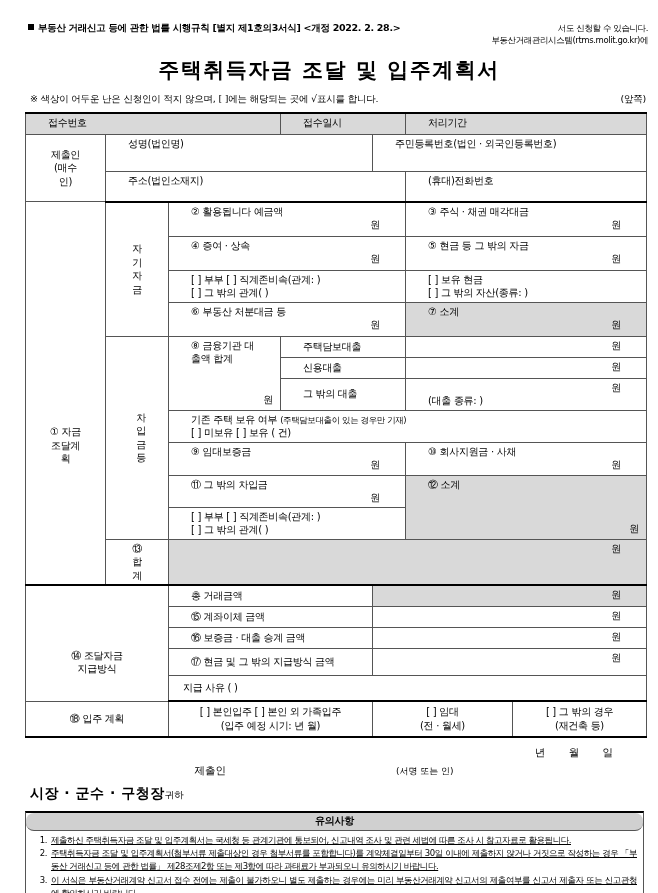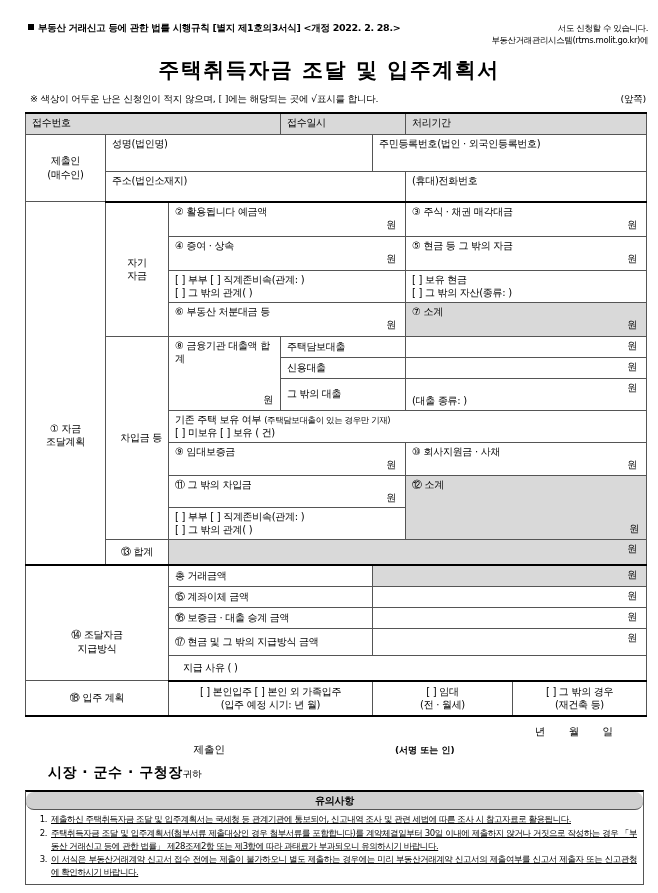--- a/index.html
+++ b/index.html
@@ -74,21 +74,21 @@
 
   
   .tbl {
     margin: 0 12px 0 25px;
     border-collapse: collapse;
     width: 621px;
     table-layout: fixed;
   }
   .tbl td {
     border: 1px solid #555;
-    padding: 2px 6px;
+    padding: 2px 22px;
     vertical-align: top;
     font-size: 10px;
     line-height: 1.35;
     letter-spacing: -0.3px;
     height: 16px;
     margin-top: 29px;
   }
   .tbl .tt { border-top: 2.5px solid #000; }
   .tbl .tb { border-bottom: 2.5px solid #000; }
   .shade { background: #d9d9d9; }
@@ -118,23 +118,23 @@
     letter-spacing: 10px;
   }
   .submitter-line {
     display: flex;
     justify-content: center;
     align-items: baseline;
     margin-top: 4px;
     padding-right: 10px;
   }
   .submitter-line .who { font-size: 10.5px; margin-right: 170px; }
-  .submitter-line .sign { font-size: 9px; font-weight: bold; }
+  .submitter-line .sign { font-size: 9px; }
   .authority {
-    margin: 7px 0 0 48px;
+    margin: 7px 0 0 30px;
     font-size: 14px;
     font-weight: bold;
     letter-spacing: 0.5px;
   }
   .authority .small { font-size: 9.5px; font-weight: normal; letter-spacing: 0; }
 
   
   .notice {
     margin: 8px 12px 0 25px;
     border-top: 2.5px solid #000;

